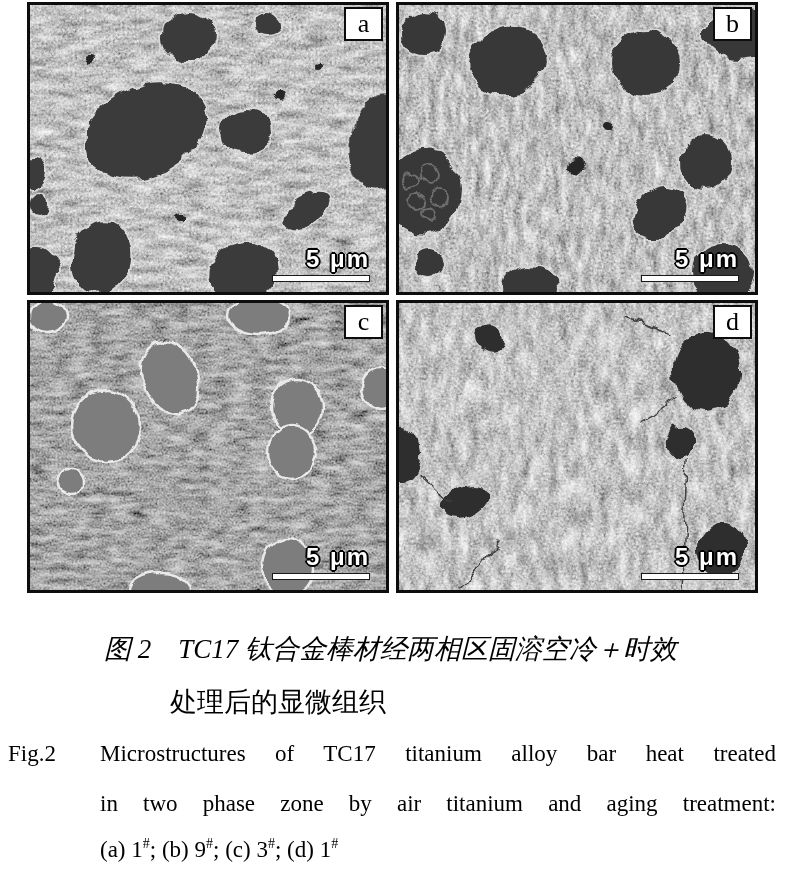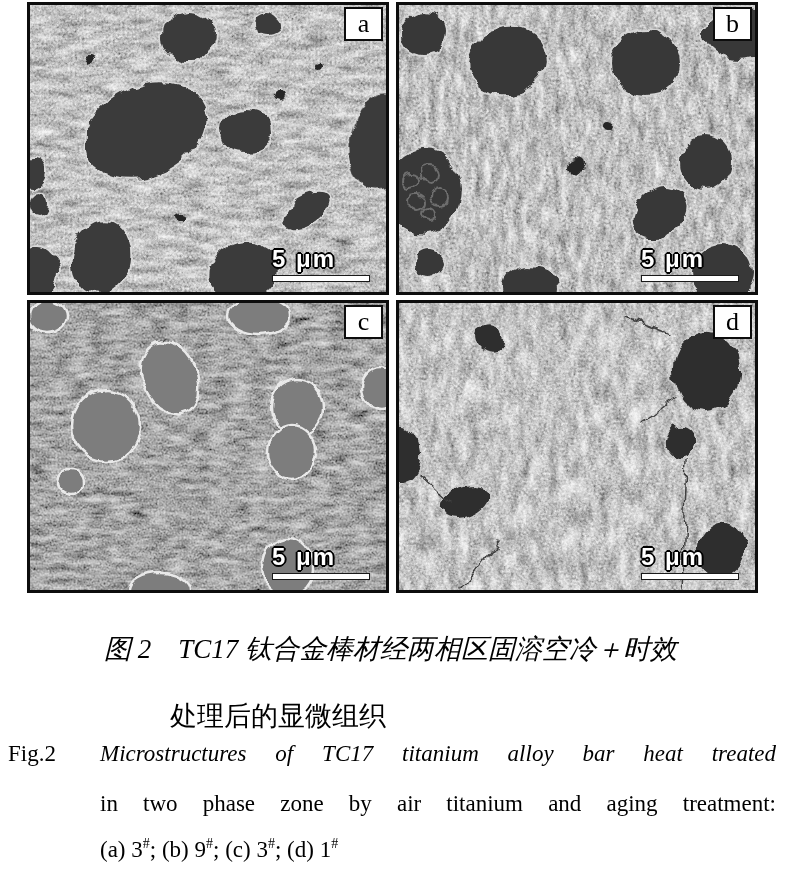--- a/index.html
+++ b/index.html
@@ -20,34 +20,34 @@
   .pc-light { fill:#7d7d7d; stroke:#e9e9e9; stroke-width:2.5; }
   .sub      { fill:none; stroke:#6e6e6e; stroke-width:2; }
   .gb       { fill:none; stroke:#3f3f3f; stroke-width:1.5; stroke-linecap:round; }
   .speck    { fill:#262626; stroke:none; }
 
   .plabel { position:absolute; top:2px; right:3px; width:39px; height:34px; background:#ffffff;
             border:2px solid #0d0d0d; box-sizing:border-box; display:flex; align-items:center;
             justify-content:center; font-size:26px; line-height:1; }
 
   .scalebar { position:absolute; right:16px; bottom:10px; display:flex; flex-direction:column;
-              align-items:flex-start; }
+              align-items:flex-end; }
   .sctext { font-family:"Liberation Sans","DejaVu Sans",sans-serif; font-weight:bold;
             font-size:24px; line-height:1; letter-spacing:2px; color:#ffffff; margin-bottom:4px;
             text-shadow:2px 0 0 #000,-2px 0 0 #000,0 2px 0 #000,0 -2px 0 #000,
                         1px 1px 0 #000,-1px -1px 0 #000,1px -1px 0 #000,-1px 1px 0 #000; }
   .scline { width:96px; height:5px; background:#ffffff; border:1px solid #1a1a1a; }
 
   .cap-zh { position:absolute; font-size:27px; line-height:1.2; white-space:nowrap; }
   .zh1 { left:104px; top:633px;font-style:italic; }
-  .zh2 { left:170px; top:700px;text-align:center; }
+  .zh2 { left:170px; top:686px;text-align:center; }
 
   .cap-en-label { position:absolute; left:8px; top:740px; font-size:23px; line-height:1.2; }
   .cap-en { position:absolute; left:100px; width:676px; font-size:23px; line-height:1.2; }
-  .en1 { top:740px; text-align:justify; text-align-last:justify;font-style:italic; }
+  .en1 { top:740px; text-align:justify; text-align-last:justify; }
   .en2 { top:790px; text-align:justify; text-align-last:justify; }
   .en3 { top:836px; }
   .en3 sup { font-size:14px; line-height:0; }
 </style>
 </head>
 <body>
 
 <svg width="0" height="0" style="position:absolute" aria-hidden="true">
 <defs>
   <filter id="texA" x="0" y="0" width="100%" height="100%">
@@ -242,14 +242,14 @@
 
 </div>
 
 <div class="cap-zh zh1">图 2　TC17 钛合金棒材经两相区固溶空冷＋时效</div>
 <div class="cap-zh zh2">处理后的显微组织</div>
 
 <div class="cap-en-label">Fig.2</div>
 <div class="cap-en en1">Microstructures of TC17 titanium alloy bar heat treated</div>
 <div class="cap-en en2">in two phase zone by air titanium and aging treatment:</div>
 <div class="cap-en en3">
-  <span><span>(a) 3</span><sup>#</sup><span>; </span></span><span><span>(b) 9</span><sup>#</sup><span>; </span></span><span><span>(c) 3</span><sup>#</sup><span>; </span></span><span><span>(d) 1</span><sup>#</sup><span></span></span>
+  <span><span>(a) 1</span><sup>#</sup><span>; </span></span><span><span>(b) 9</span><sup>#</sup><span>; </span></span><span><span>(c) 3</span><sup>#</sup><span>; </span></span><span><span>(d) 1</span><sup>#</sup><span></span></span>
 </div>
 
 </body></html>

